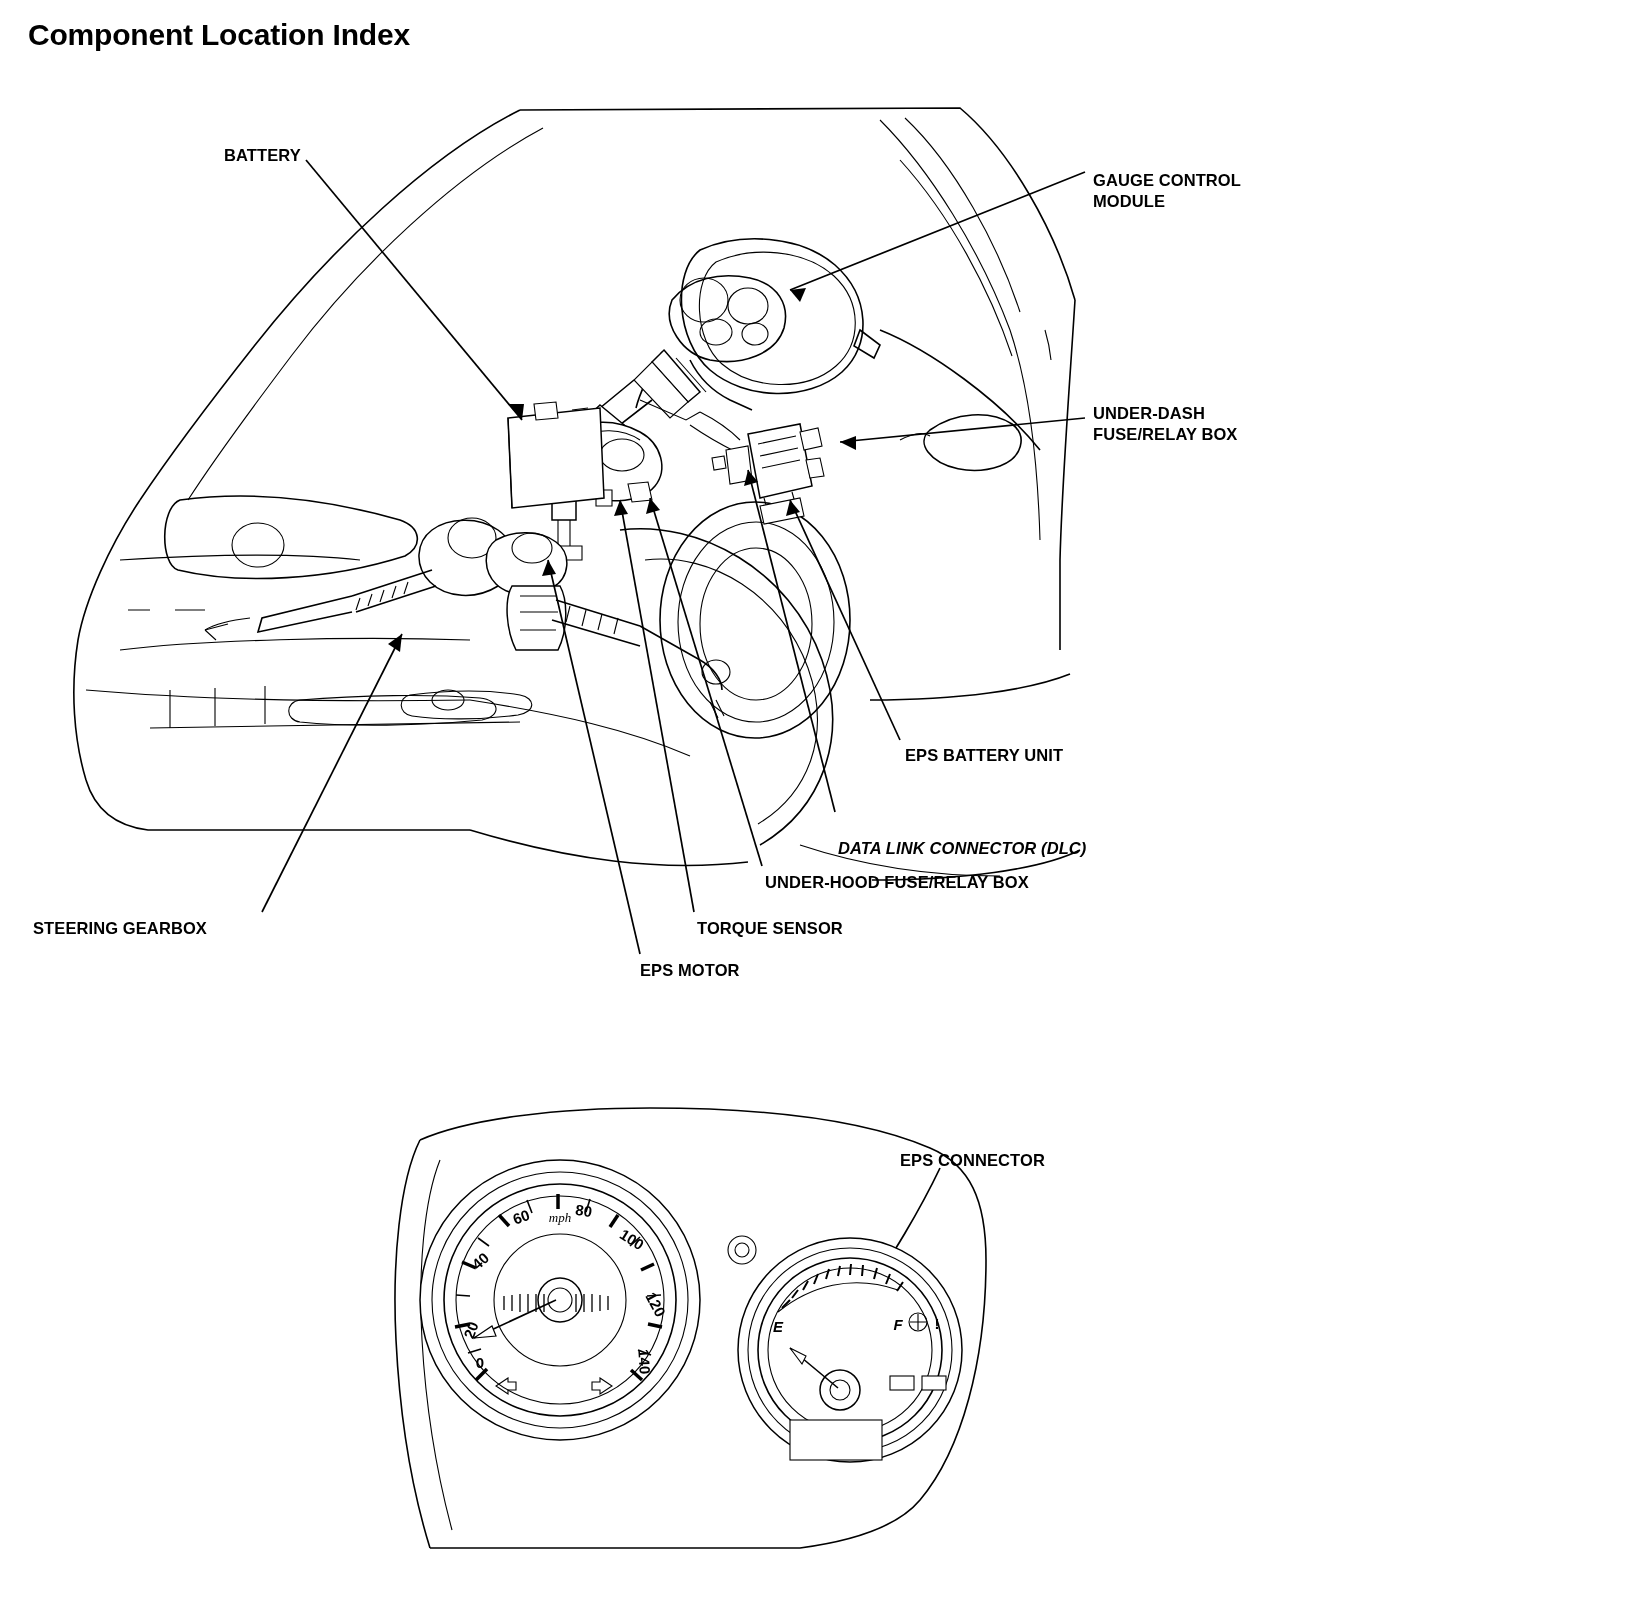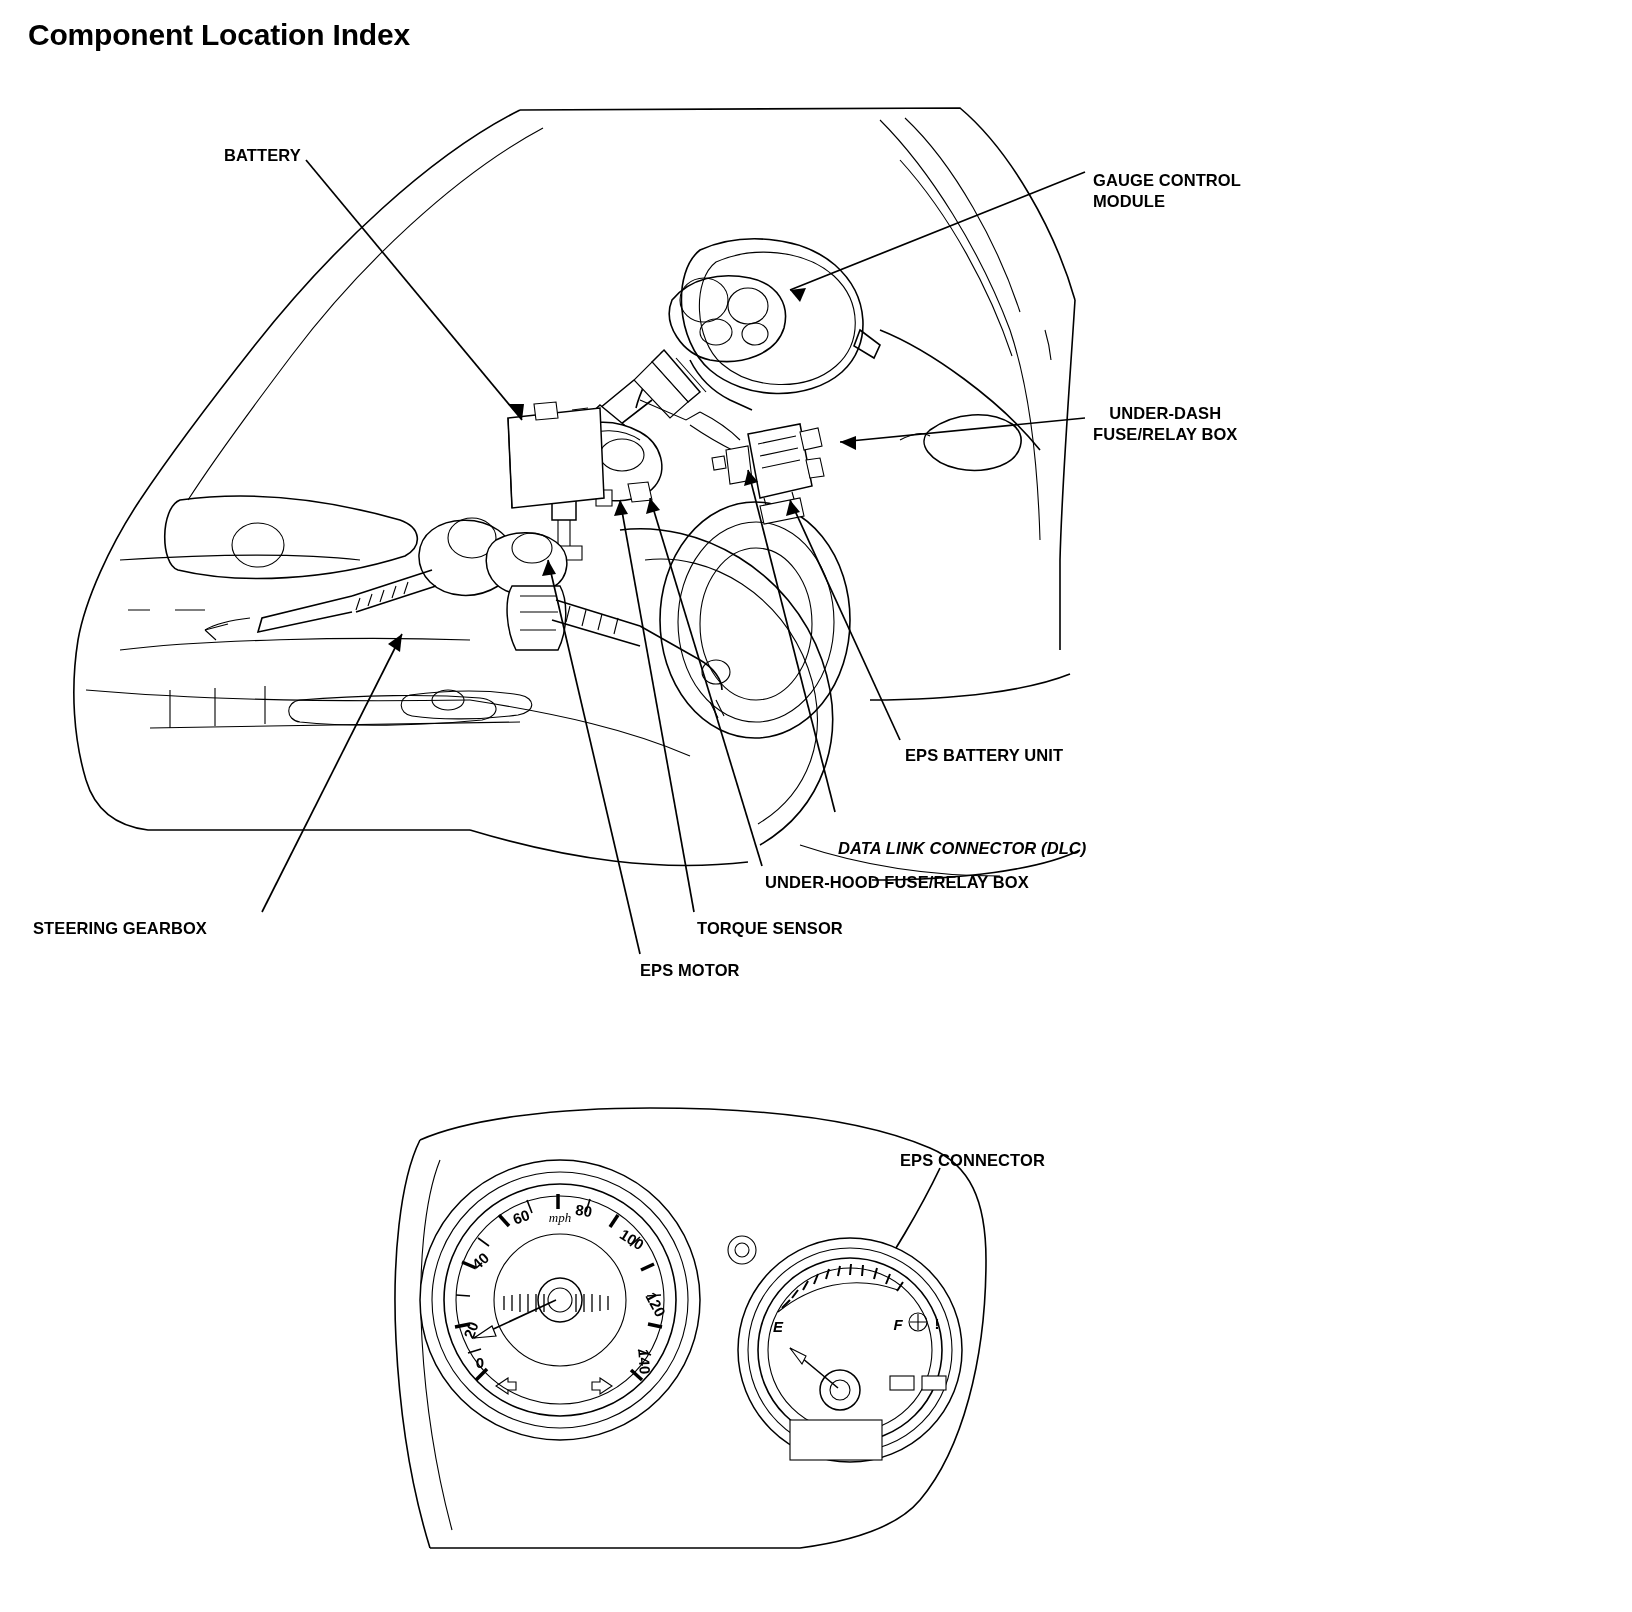--- a/index.html
+++ b/index.html
@@ -302,21 +302,21 @@
 
       <rect class="fillw-thin" x="890" y="1376" width="24" height="14"></rect>
       <rect class="fillw-thin" x="922" y="1376" width="24" height="14"></rect>
       <rect class="fillw-thin" x="790" y="1420" width="92" height="40"></rect>
     </g>
   </svg>
 
   <div class="callout" style="left:224px; top:145px;">BATTERY</div>
   <div class="callout" style="left:1093px; top:158px;margin-top:12px;">GAUGE CONTROL
 MODULE</div>
-  <div class="callout" style="left:1093px; top:403px;text-align:center;">UNDER-DASH
+  <div class="callout" style="left:1093px; top:403px;">UNDER-DASH
 FUSE/RELAY BOX</div>
   <div class="callout" style="left:905px; top:745px;">EPS BATTERY UNIT</div>
   <div class="callout" style="left:838px; top:838px;font-style:italic;">DATA LINK CONNECTOR (DLC)</div>
   <div class="callout" style="left:765px; top:872px;">UNDER-HOOD FUSE/RELAY BOX</div>
   <div class="callout" style="left:697px; top:918px;text-align:right;">TORQUE SENSOR</div>
   <div class="callout" style="left:640px; top:960px;">EPS MOTOR</div>
   <div class="callout" style="left:33px; top:918px;">STEERING GEARBOX</div>
   <div class="callout" style="left:900px; top:1150px;">EPS CONNECTOR</div>
 
 </div>

